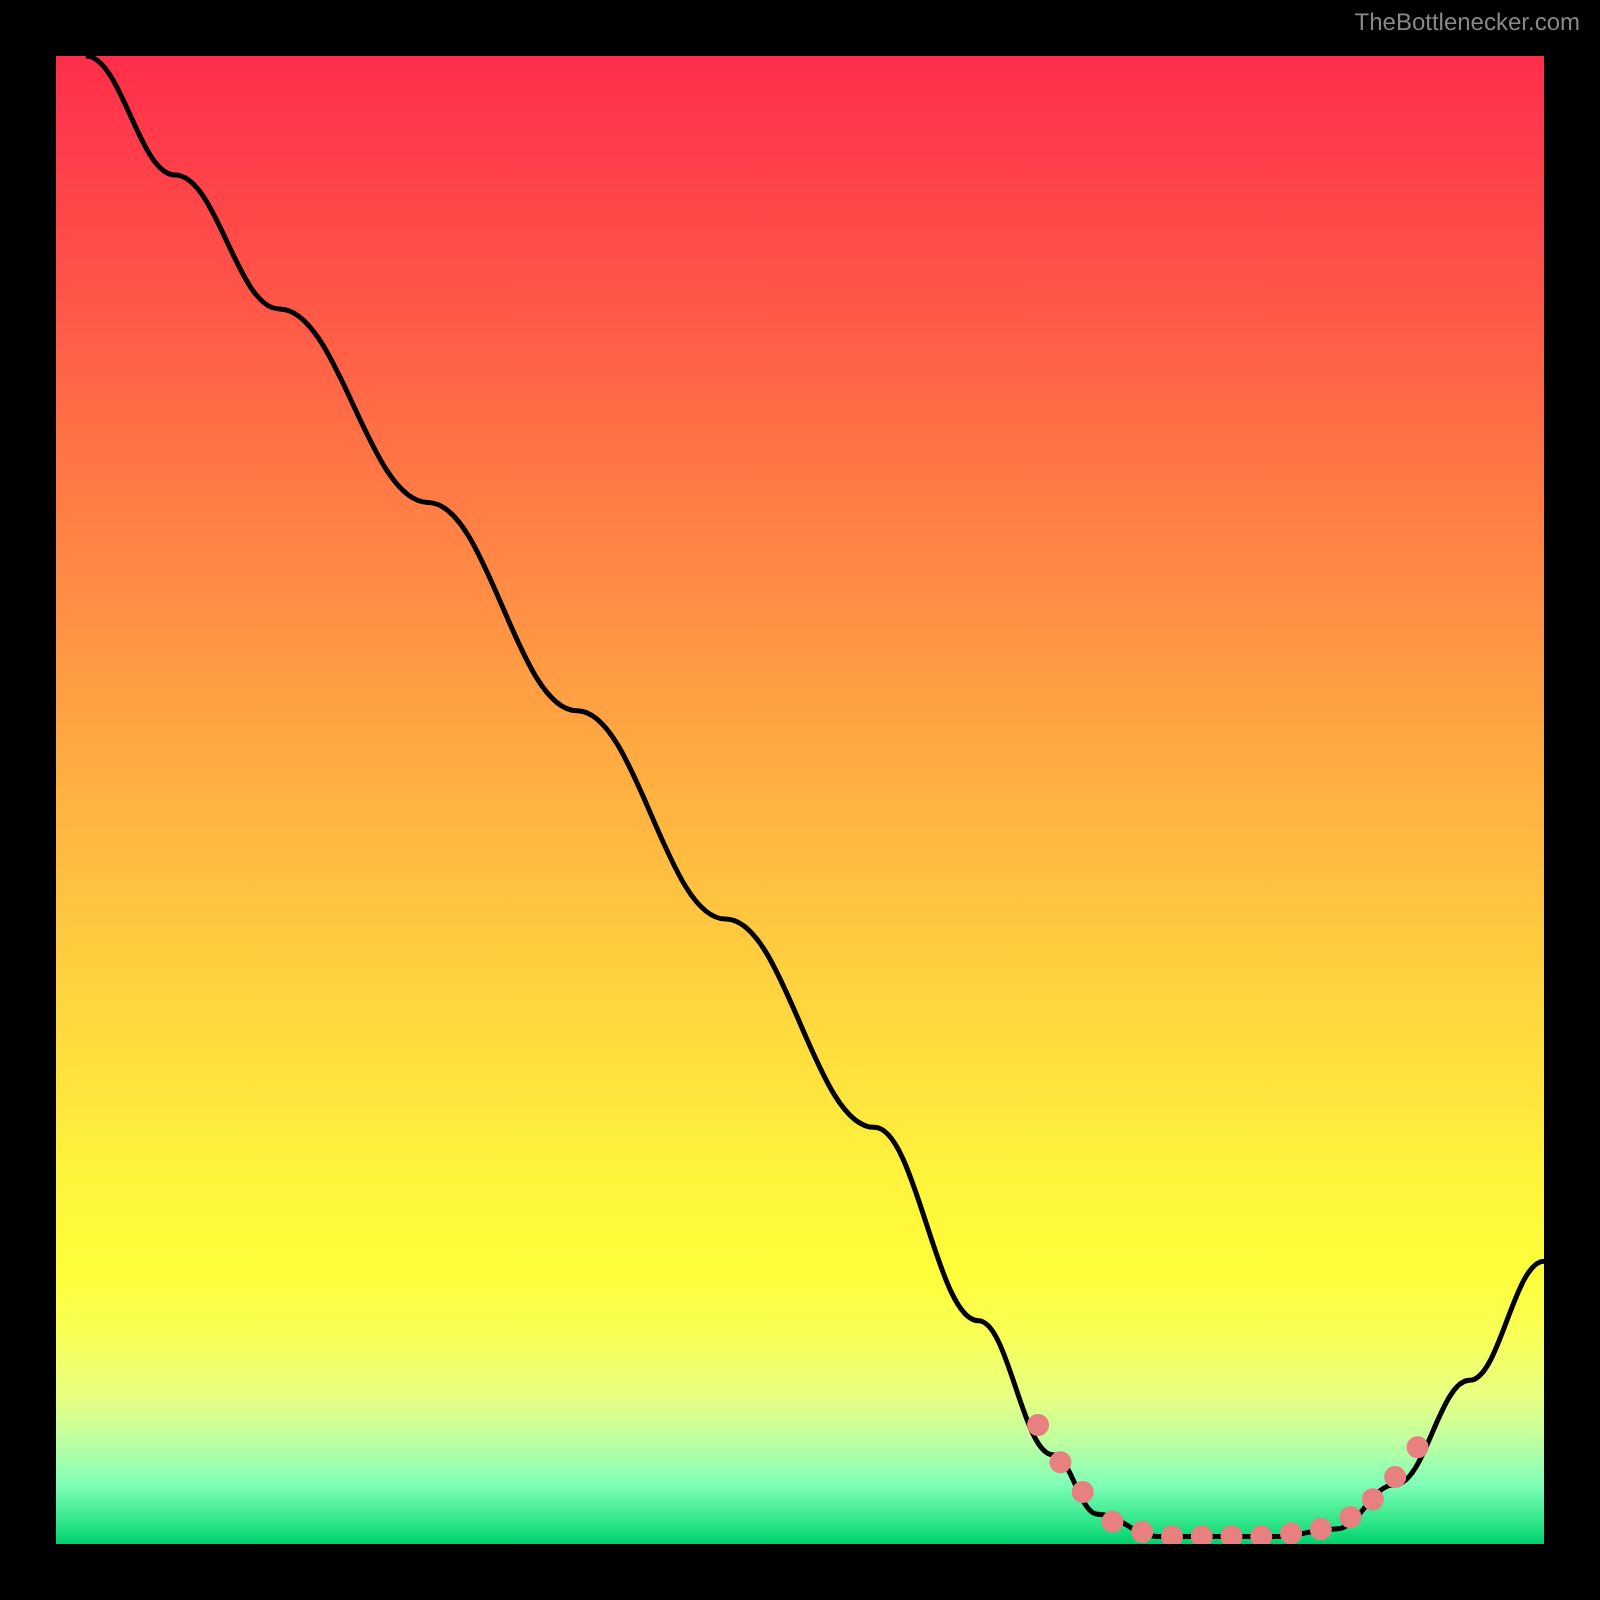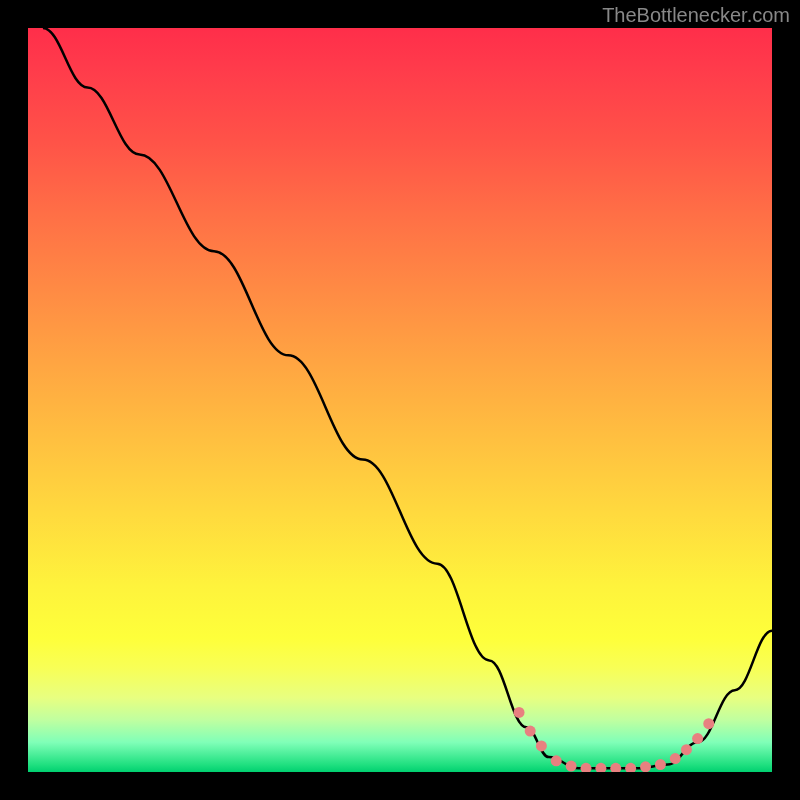--- a/index.html
+++ b/index.html
@@ -8,21 +8,21 @@
     height: 800px;
     background: #000;
     position: relative;
     font-family: Arial, sans-serif;
   }
   .attribution {
     position: absolute;
     top: 4px;
     right: 10px;
     color: #888;
-    font-size: 20px;
+    font-size: 12px;
     font-weight: normal;
     z-index: 10;
   }
   .plot-area {
     position: absolute;
     top: 28px;
     left: 28px;
     width: 744px;
     height: 744px;
     overflow: hidden;

